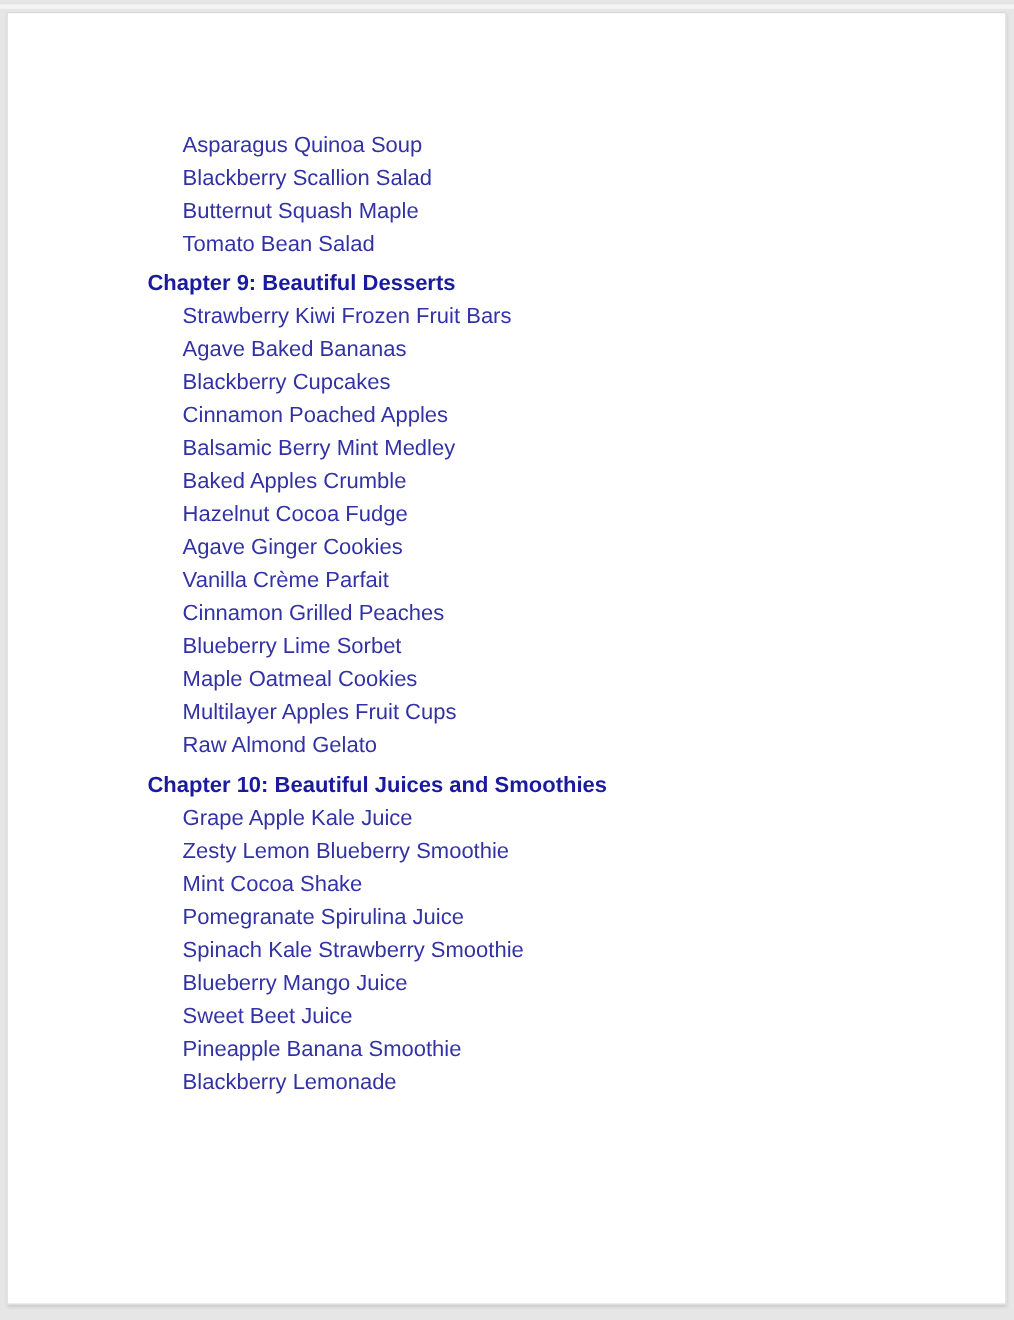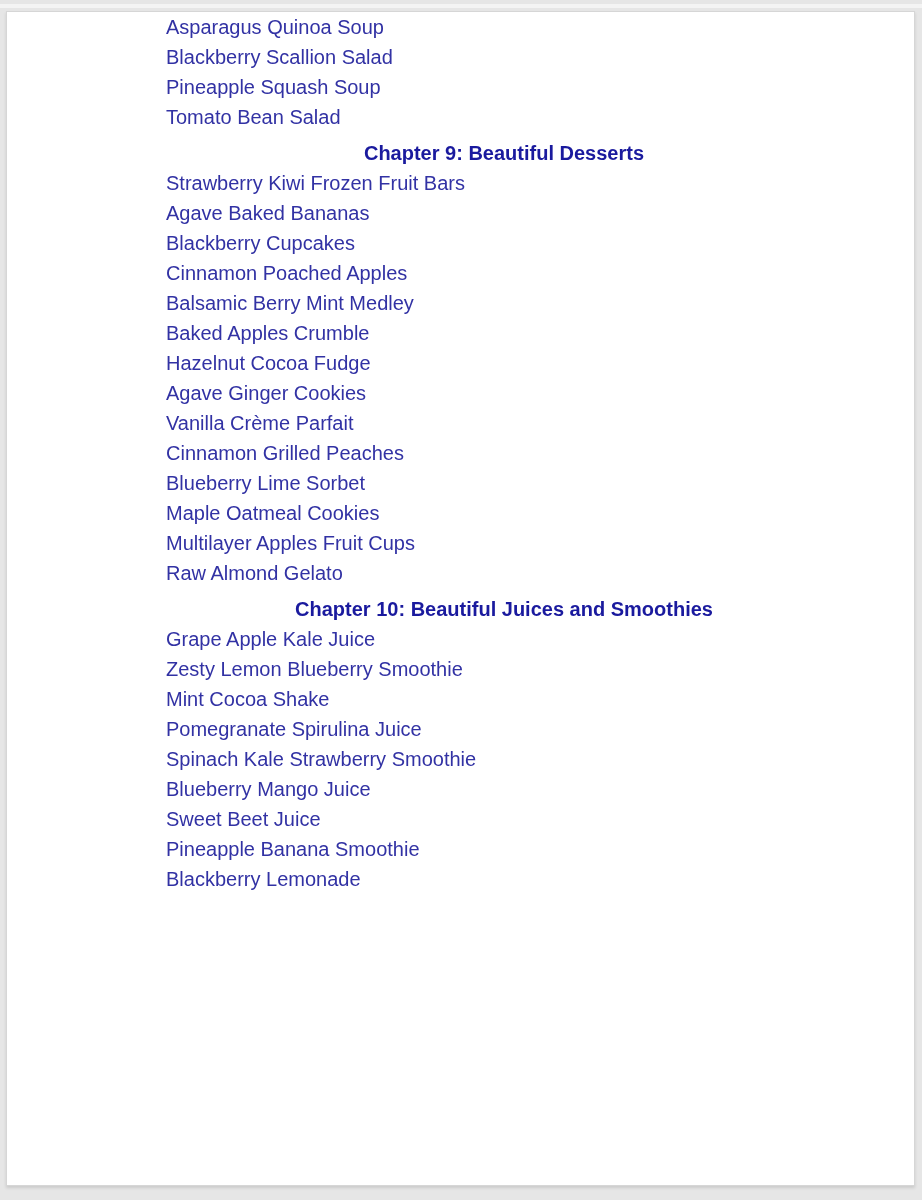--- a/index.html
+++ b/index.html
@@ -28,53 +28,53 @@
     position: absolute;
     left: 6px;
     top: 11px;
     width: 909px;
     height: 1175px;
     background: #ffffff;
     border: 1px solid #d6d6d6;
     box-shadow: 0 2px 3px rgba(0,0,0,0.12);
   }
   .toc {
+    padding-top: 105px;
     padding-left: 127px;
     padding-right: 40px;
   }
   .toc-chapter-heading {
     font-size: 20px;
     font-weight: bold;
     line-height: 30px;
     color: #1a1a9e;
     margin-top: 6px;
     cursor: pointer;
     white-space: nowrap;
-    text-align: center;
   }
   .toc-item {
     font-size: 20px;
     font-weight: normal;
     line-height: 30px;
     color: #3232a4;
     padding-left: 32px;
     cursor: pointer;
     white-space: nowrap;
   }
 </style>
 </head>
 <body>
 
 <div class="viewer">
   <div class="page-gap-highlight"></div>
   <div class="page">
     <div class="toc" id="toc">
         <div class="toc-item">Asparagus Quinoa Soup</div>
         <div class="toc-item">Blackberry Scallion Salad</div>
-        <div class="toc-item">Pineapple Squash Soup</div>
+        <div class="toc-item">Butternut Squash Maple</div>
         <div class="toc-item">Tomato Bean Salad</div>
         <div class="toc-chapter-heading">Chapter 9: Beautiful Desserts</div>
         <div class="toc-item">Strawberry Kiwi Frozen Fruit Bars</div>
         <div class="toc-item">Agave Baked Bananas</div>
         <div class="toc-item">Blackberry Cupcakes</div>
         <div class="toc-item">Cinnamon Poached Apples</div>
         <div class="toc-item">Balsamic Berry Mint Medley</div>
         <div class="toc-item">Baked Apples Crumble</div>
         <div class="toc-item">Hazelnut Cocoa Fudge</div>
         <div class="toc-item">Agave Ginger Cookies</div>

